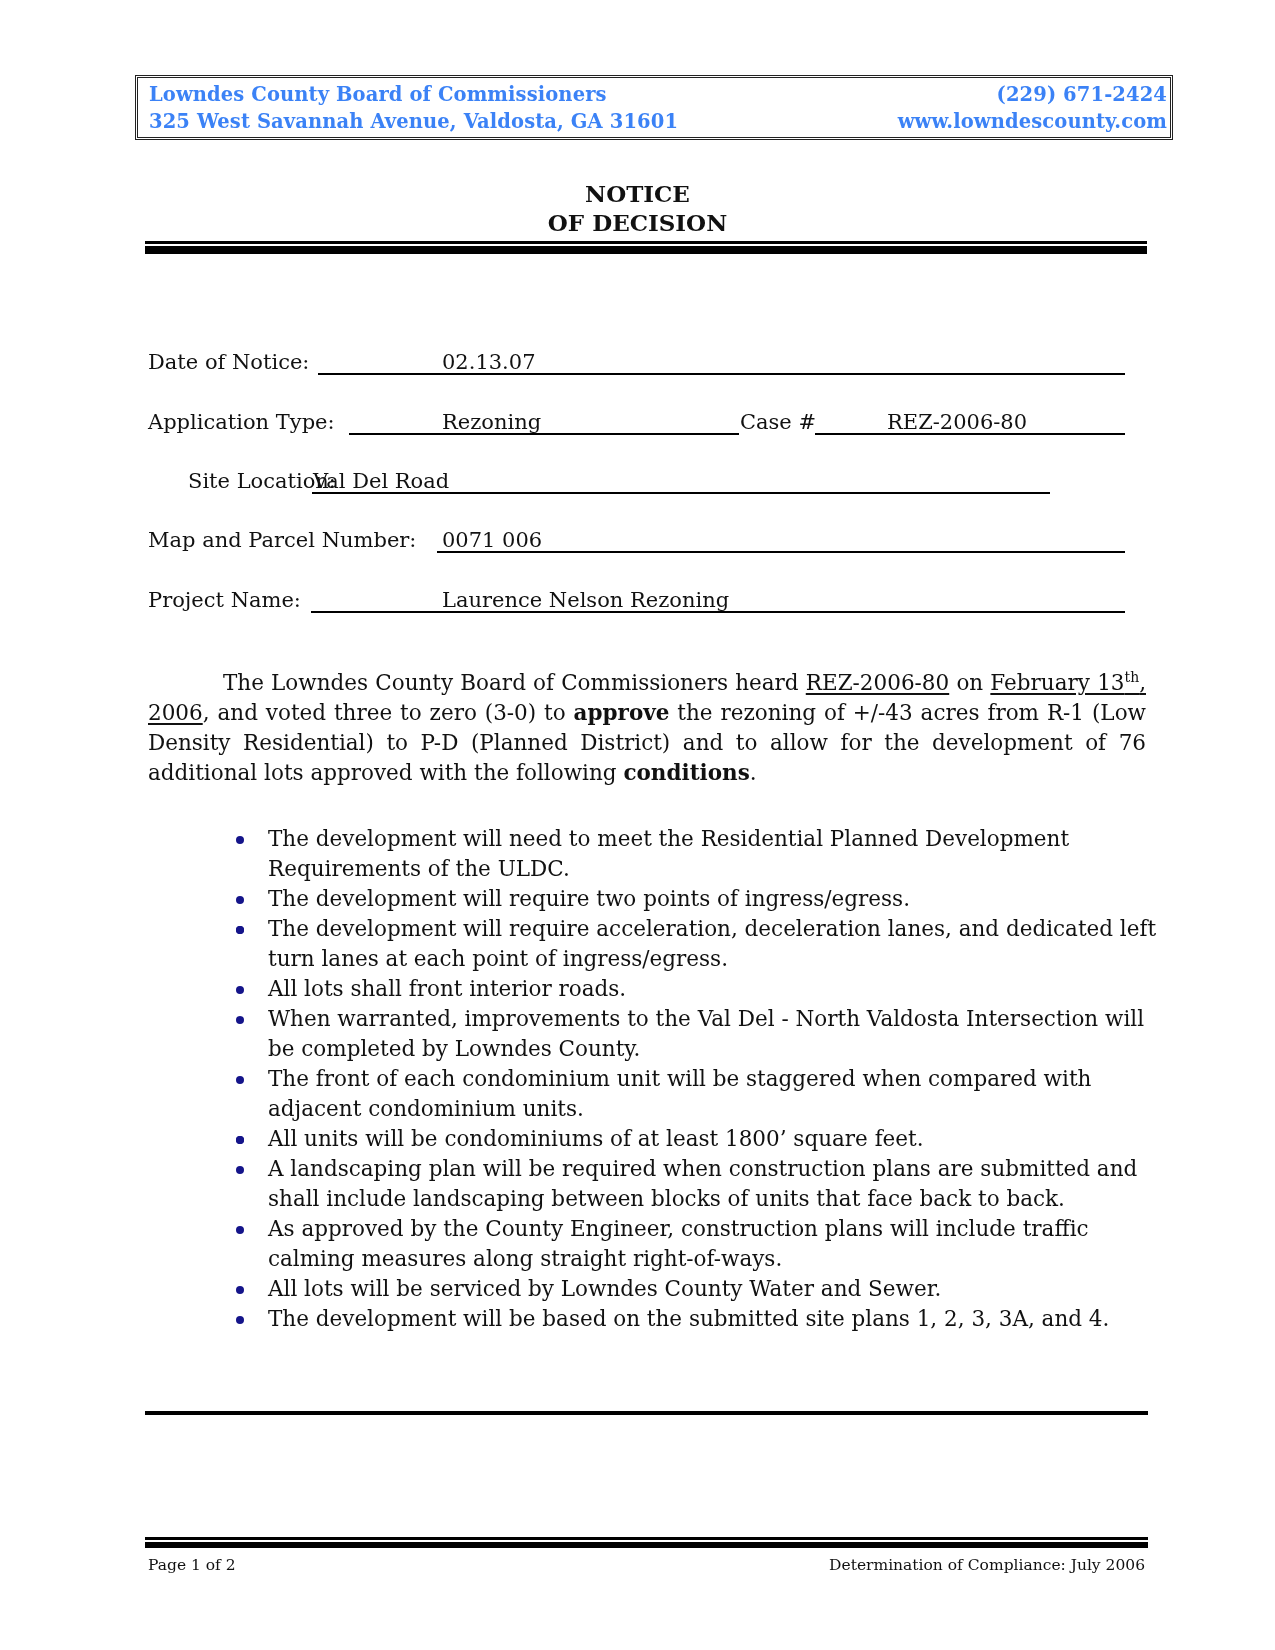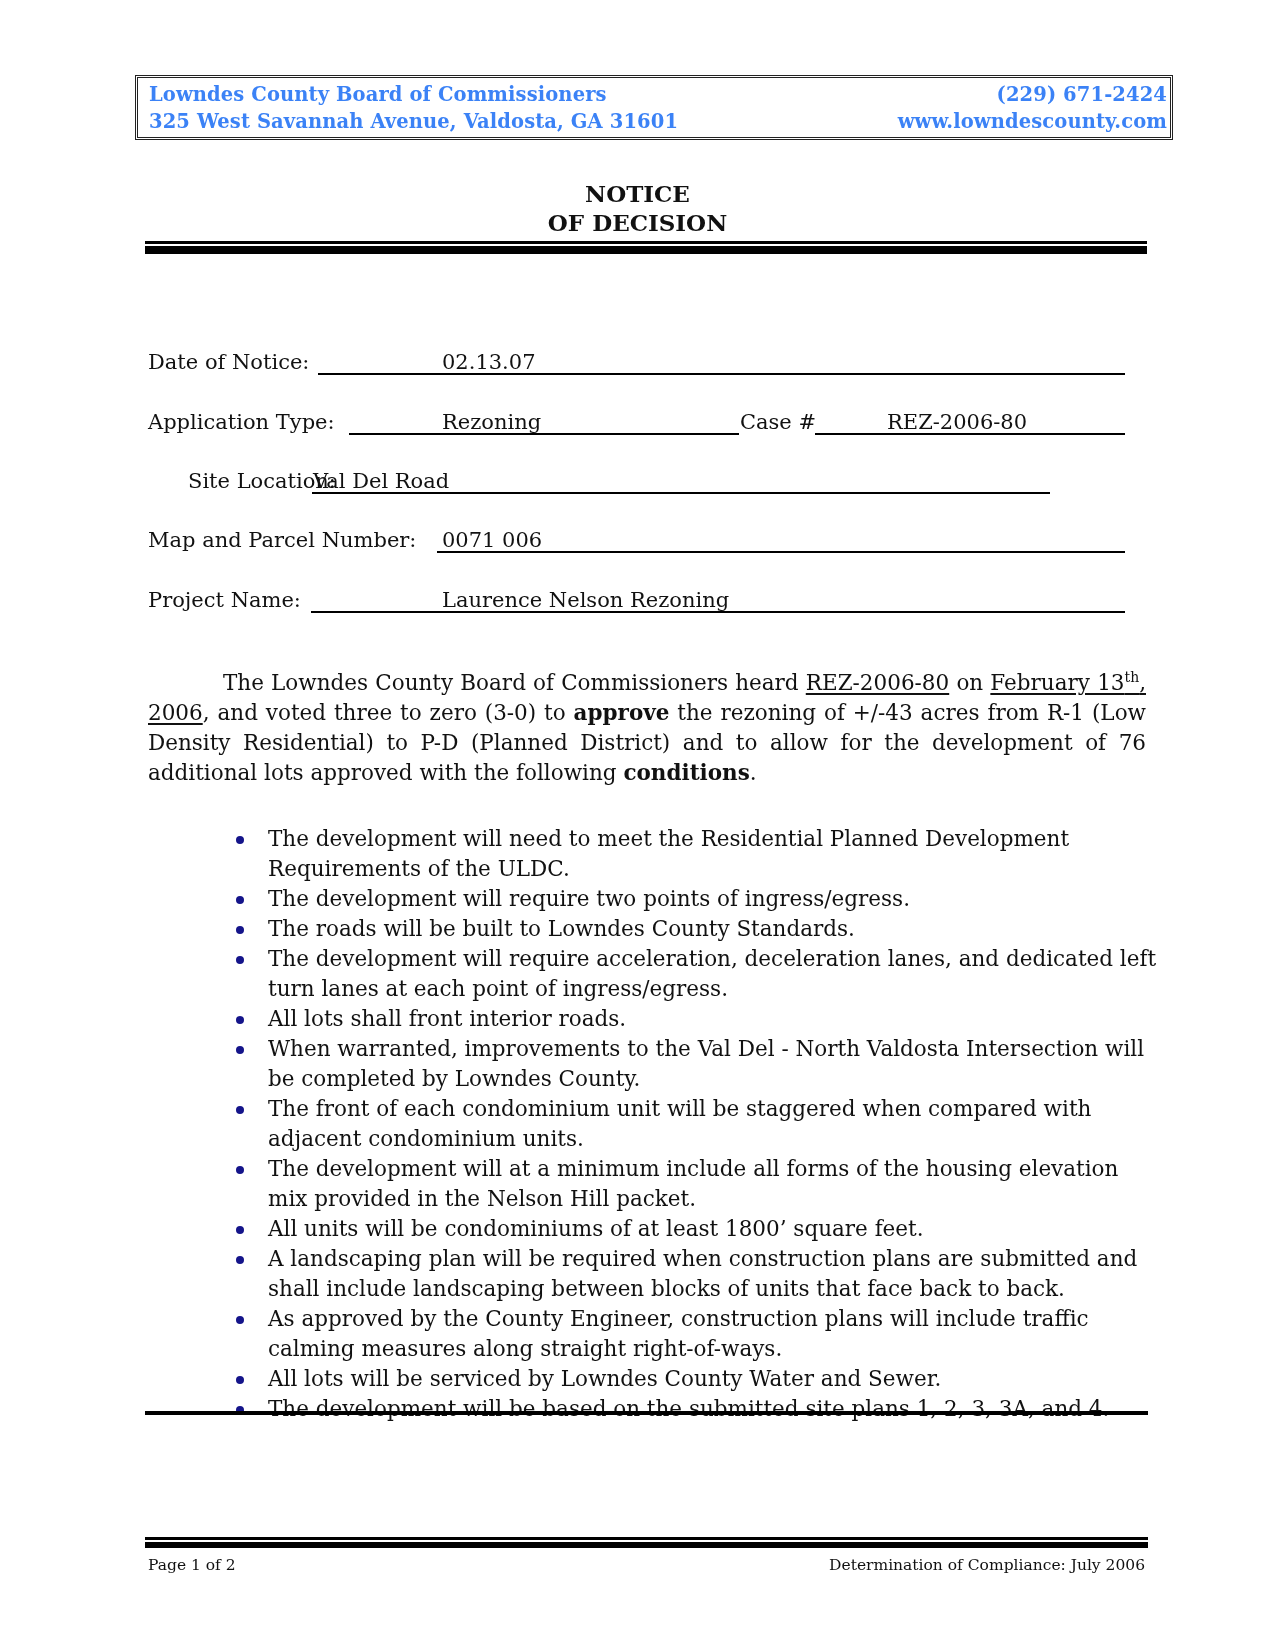--- a/index.html
+++ b/index.html
@@ -97,26 +97,26 @@
   <span class="abs field-label" style="left:148px; top:588px;">Project Name:</span>
   <div class="abs uline" style="left:311px; top:611px; width:814px;"></div>
   <span class="abs field-value" style="left:442px; top:588px;">Laurence Nelson Rezoning</span>
 </div>
 
 <p class="abs para" style="margin:0;"><span>The Lowndes County Board of Commissioners heard </span><u>REZ-2006-80</u><span> on </span><u><span>February 13</span><sup>th</sup><span>, 2006</span></u><span>, and voted three to zero (3-0) to </span><b>approve</b><span> the rezoning of +/-43 acres from R-1 (Low Density Residential) to P-D (Planned District) and to allow for the development of 76 additional lots approved with the following </span><b>conditions</b><span>.</span></p>
 
 <ul class="abs conds" id="conds">
     <li><span class="bullet" style="background: rgb(20, 20, 138);"></span><span>The development will need to meet the Residential Planned Development Requirements of the ULDC.</span></li>
     <li><span class="bullet" style="background: rgb(20, 20, 138);"></span><span>The development will require two points of ingress/egress.</span></li>
-    <li><span class="bullet" style="background: rgb(20, 20, 138);"></span><span>The roads will be built to Lowndes County Standards.</span></li>
+    <li><span class="bullet" style="background: rgb(20, 20, 138);"></span></li>
     <li><span class="bullet" style="background: rgb(20, 20, 138);"></span><span>The development will require acceleration, deceleration lanes, and dedicated left turn lanes at each point of ingress/egress.</span></li>
     <li><span class="bullet" style="background: rgb(20, 20, 138);"></span><span>All lots shall front interior roads.</span></li>
     <li><span class="bullet" style="background: rgb(20, 20, 138);"></span><span>When warranted, improvements to the Val Del - North Valdosta Intersection will be completed by Lowndes County.</span></li>
     <li><span class="bullet" style="background: rgb(20, 20, 138);"></span><span>The front of each condominium unit will be staggered when compared with adjacent condominium units.</span></li>
-    <li><span class="bullet" style="background: rgb(20, 20, 138);"></span><span>The development will at a minimum include all forms of the housing elevation mix provided in the Nelson Hill packet.</span></li>
+    <li><span class="bullet" style="background: rgb(20, 20, 138);"></span></li>
     <li><span class="bullet" style="background: rgb(20, 20, 138);"></span><span>All units will be condominiums of at least 1800’ square feet.</span></li>
     <li><span class="bullet" style="background: rgb(20, 20, 138);"></span><span>A landscaping plan will be required when construction plans are submitted and shall include landscaping between blocks of units that face back to back.</span></li>
     <li><span class="bullet" style="background: rgb(20, 20, 138);"></span><span>As approved by the County Engineer, construction plans will include traffic calming measures along straight right-of-ways.</span></li>
     <li><span class="bullet" style="background: rgb(20, 20, 138);"></span><span>All lots will be serviced by Lowndes County Water and Sewer.</span></li>
     <li><span class="bullet" style="background: rgb(20, 20, 138);"></span><span>The development will be based on the submitted site plans 1, 2, 3, 3A, and 4.</span></li>
   </ul>
 
 <div class="abs rule-bottom"></div>
 
 <div class="abs foot-rule-thin"></div>

